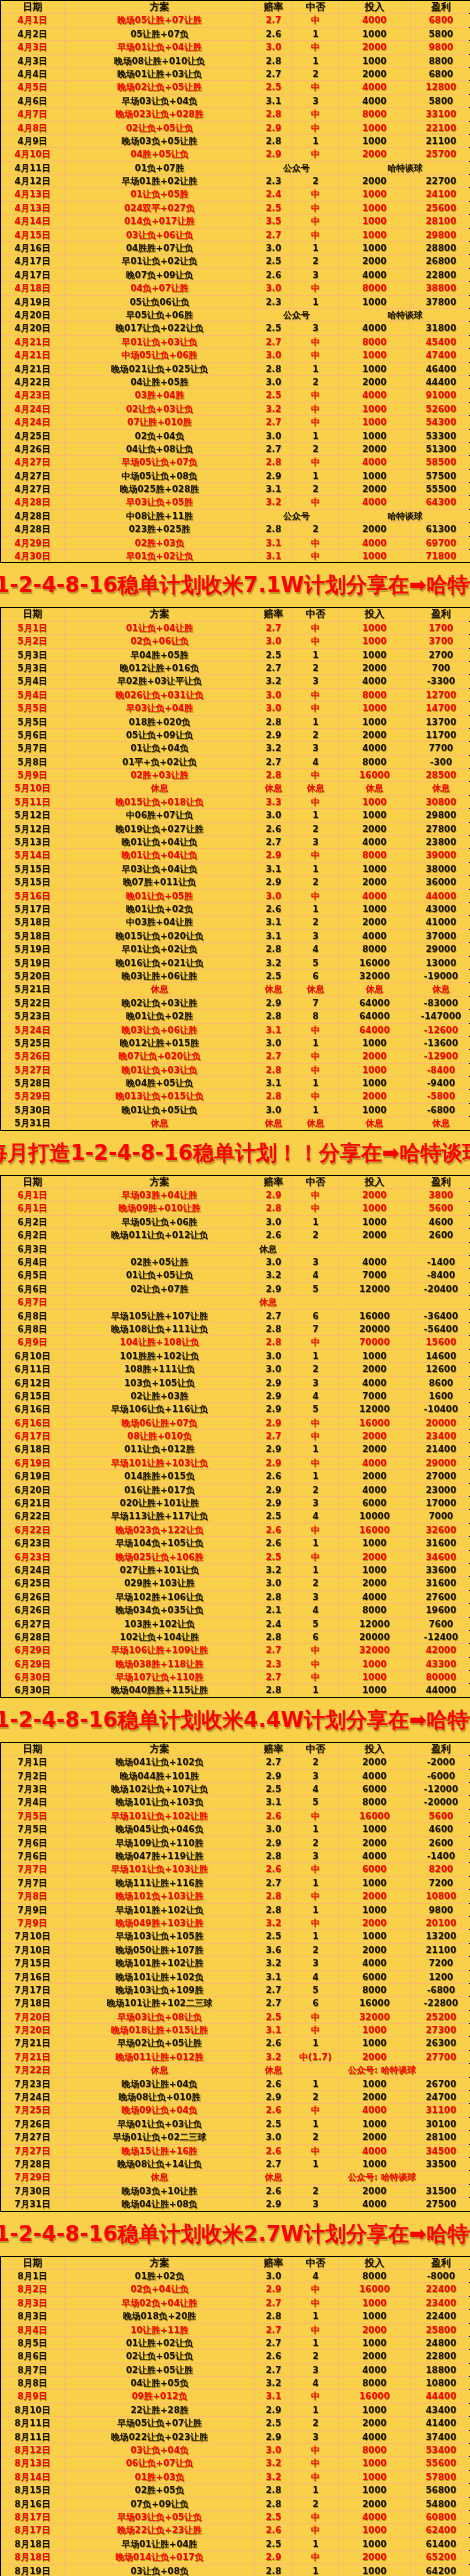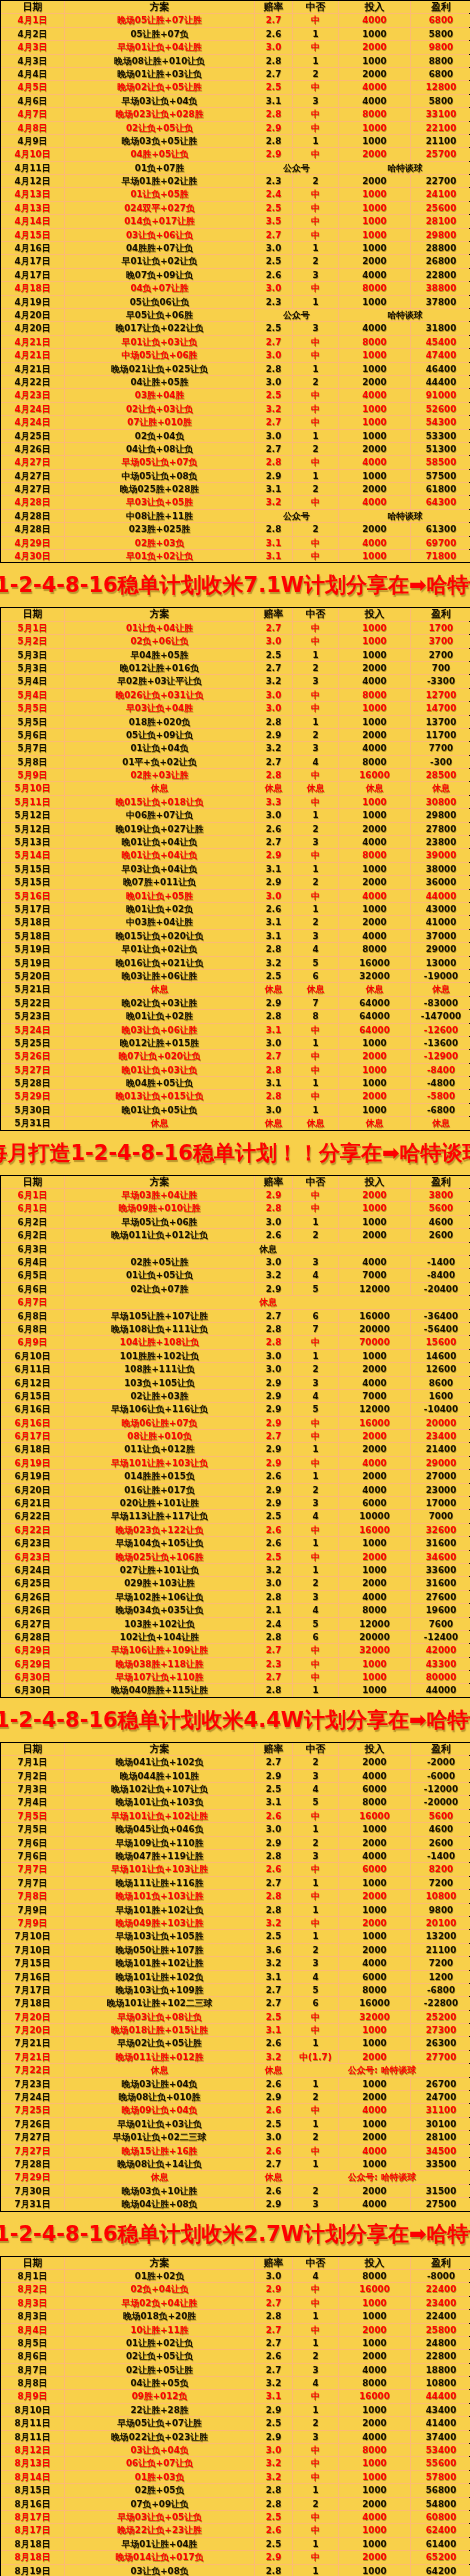--- a/index.html
+++ b/index.html
@@ -260,21 +260,21 @@
       <div class="cell">中场05让负+08负</div>
       <div class="cell">2.9</div>
       <div class="cell">1</div>
       <div class="cell">1000</div>
       <div class="cell">57500</div>
       <div class="cell">4月27日</div>
       <div class="cell">晚场025胜+028胜</div>
       <div class="cell">3.1</div>
       <div class="cell">2</div>
       <div class="cell">2000</div>
-      <div class="cell">61800</div>
+      <div class="cell">55500</div>
       <div class="cell red">4月28日</div>
       <div class="cell red">早03让负+05胜</div>
       <div class="cell red">3.2</div>
       <div class="cell red">中</div>
       <div class="cell red">4000</div>
       <div class="cell red">64300</div>
       <div class="cell">4月28日</div>
       <div class="cell">中08让胜+11胜</div>
       <div class="cell sp2">公众号</div>
       <div class="cell sp2">哈特谈球</div>
@@ -509,21 +509,21 @@
       <div class="cell red">晚01让负+03让负</div>
       <div class="cell red">2.8</div>
       <div class="cell red">中</div>
       <div class="cell red">1000</div>
       <div class="cell red">-8400</div>
       <div class="cell">5月28日</div>
       <div class="cell">晚04胜+05让负</div>
       <div class="cell">3.1</div>
       <div class="cell">1</div>
       <div class="cell">1000</div>
-      <div class="cell">-4800</div>
+      <div class="cell">-9400</div>
       <div class="cell red">5月29日</div>
       <div class="cell red">晚013让负+015让负</div>
       <div class="cell red">2.8</div>
       <div class="cell red">中</div>
       <div class="cell red">2000</div>
       <div class="cell red">-5800</div>
       <div class="cell">5月30日</div>
       <div class="cell">晚01让负+05让负</div>
       <div class="cell">3.0</div>
       <div class="cell">1</div>

